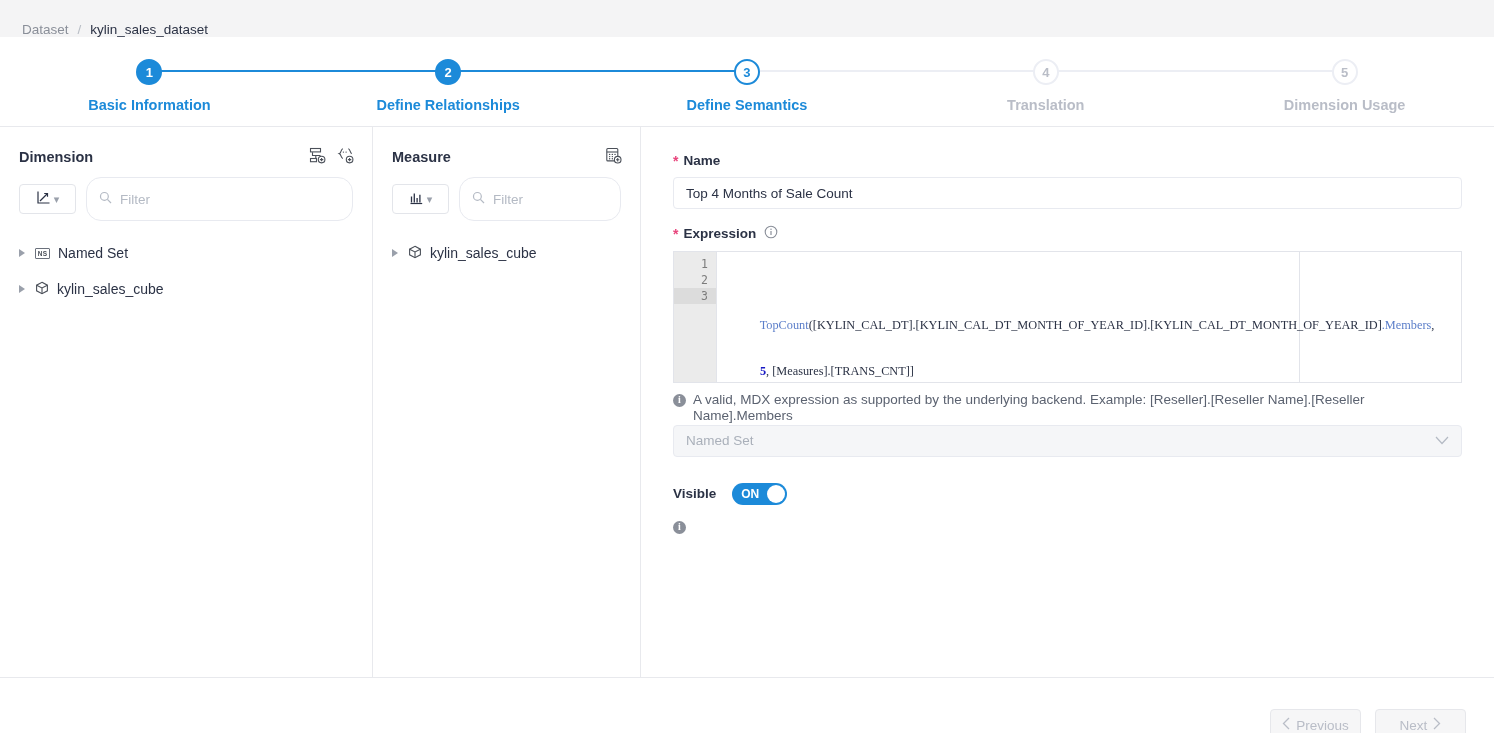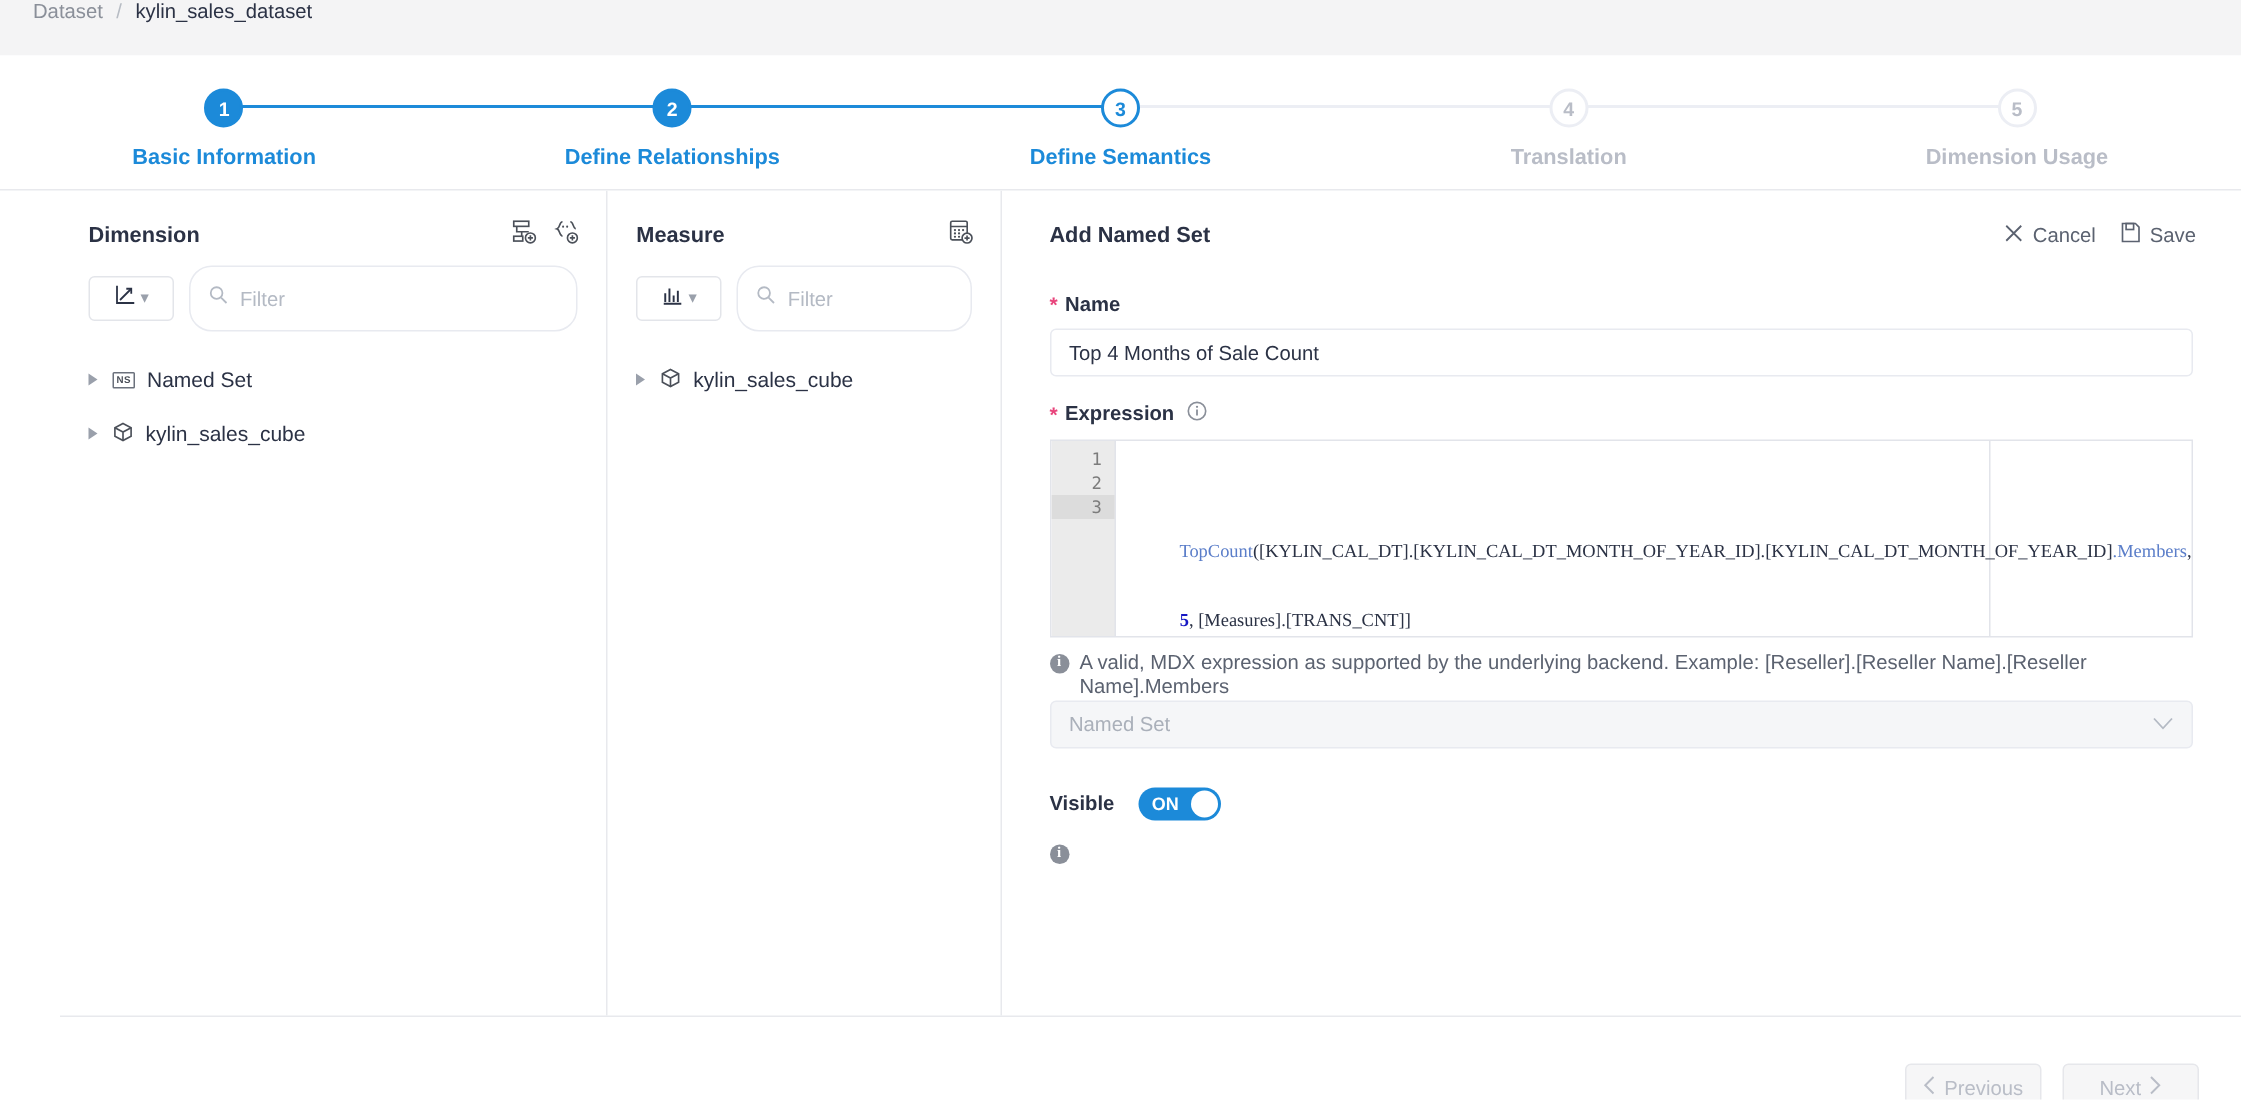--- a/index.html
+++ b/index.html
@@ -11,21 +11,21 @@
     color: #263238;
     overflow: hidden;
     position: relative;
   }
 
   
   .breadcrumb-bar {
     height: 37px;
     background: #f4f4f5;
     display: flex;
-    align-items: flex-start;
+    align-items: flex-end;
     padding: 0 0 0 22px;
     font-size: 13.5px;
   }
   .crumb-muted { color: #8a8f99; }
   .crumb-sep { color: #b7bcc4; margin: 0 9px; }
   .crumb-current { color: #2b3245; }
 
   
   .stepper {
     height: 90px;
@@ -79,21 +79,20 @@
     font-weight: bold;
     color: #b9bdc7;
   }
   .step.done .step-label, .step.current .step-label { color: #1c8ad9; }
 
   
   .workspace {
     display: flex;
     height: 551px;
     border-bottom: 1px solid #e8e9ed;
-    margin-left: 40px;
   }
   .panel-dimension { width: 373px; border-right: 1px solid #e8e9ed; }
   .panel-measure   { width: 268px; border-right: 1px solid #e8e9ed; }
   .panel-detail    { flex: 1; }
 
   .panel-head {
     display: flex; align-items: center;
     padding: 16px 18px 0 19px;
     height: 44px;
   }
@@ -432,42 +431,20 @@
             <path d="M7 1.3 L12.4 4.2 V9.8 L7 12.7 L1.6 9.8 V4.2 Z" fill="none" stroke="#4b5059" stroke-width="1.1"></path>
             <path d="M1.6 4.2 L7 7 L12.4 4.2 M7 7 V12.7" fill="none" stroke="#4b5059" stroke-width="1.1"></path>
           </svg>
         </span>
         <span>kylin_sales_cube</span>
       </div>
     </div>
   </div>
 
   <div class="panel-detail">
-    <div class="detail-head">
-      <span class="detail-title">Add Named Set</span>
-      <span class="detail-actions">
-        <span class="act">
-          <span>
-            <svg width="13" height="13" viewBox="0 0 13 13">
-              <path d="M1.5 1.5 L11.5 11.5 M11.5 1.5 L1.5 11.5" stroke="#5b6270" stroke-width="1.2"></path>
-            </svg>
-          </span>
-          <span>Cancel</span>
-        </span>
-        <span class="act">
-          <span>
-            <svg width="13" height="14" viewBox="0 0 13 14">
-              <path d="M1 1 H9.6 L12 3.4 V13 H1 Z" fill="none" stroke="#5b6270" stroke-width="1.1"></path>
-              <rect x="3.4" y="1" width="5" height="4" fill="none" stroke="#5b6270" stroke-width="1.1"></rect>
-            </svg>
-          </span>
-          <span>Save</span>
-        </span>
-      </span>
-    </div>
 
     <div class="form">
 
       <div class="field-label">
         <span class="req">*</span>
         <span>Name</span>
       </div>
       <div class="text-input">
         <span>Top 4 Months of Sale Count</span>
       </div>

